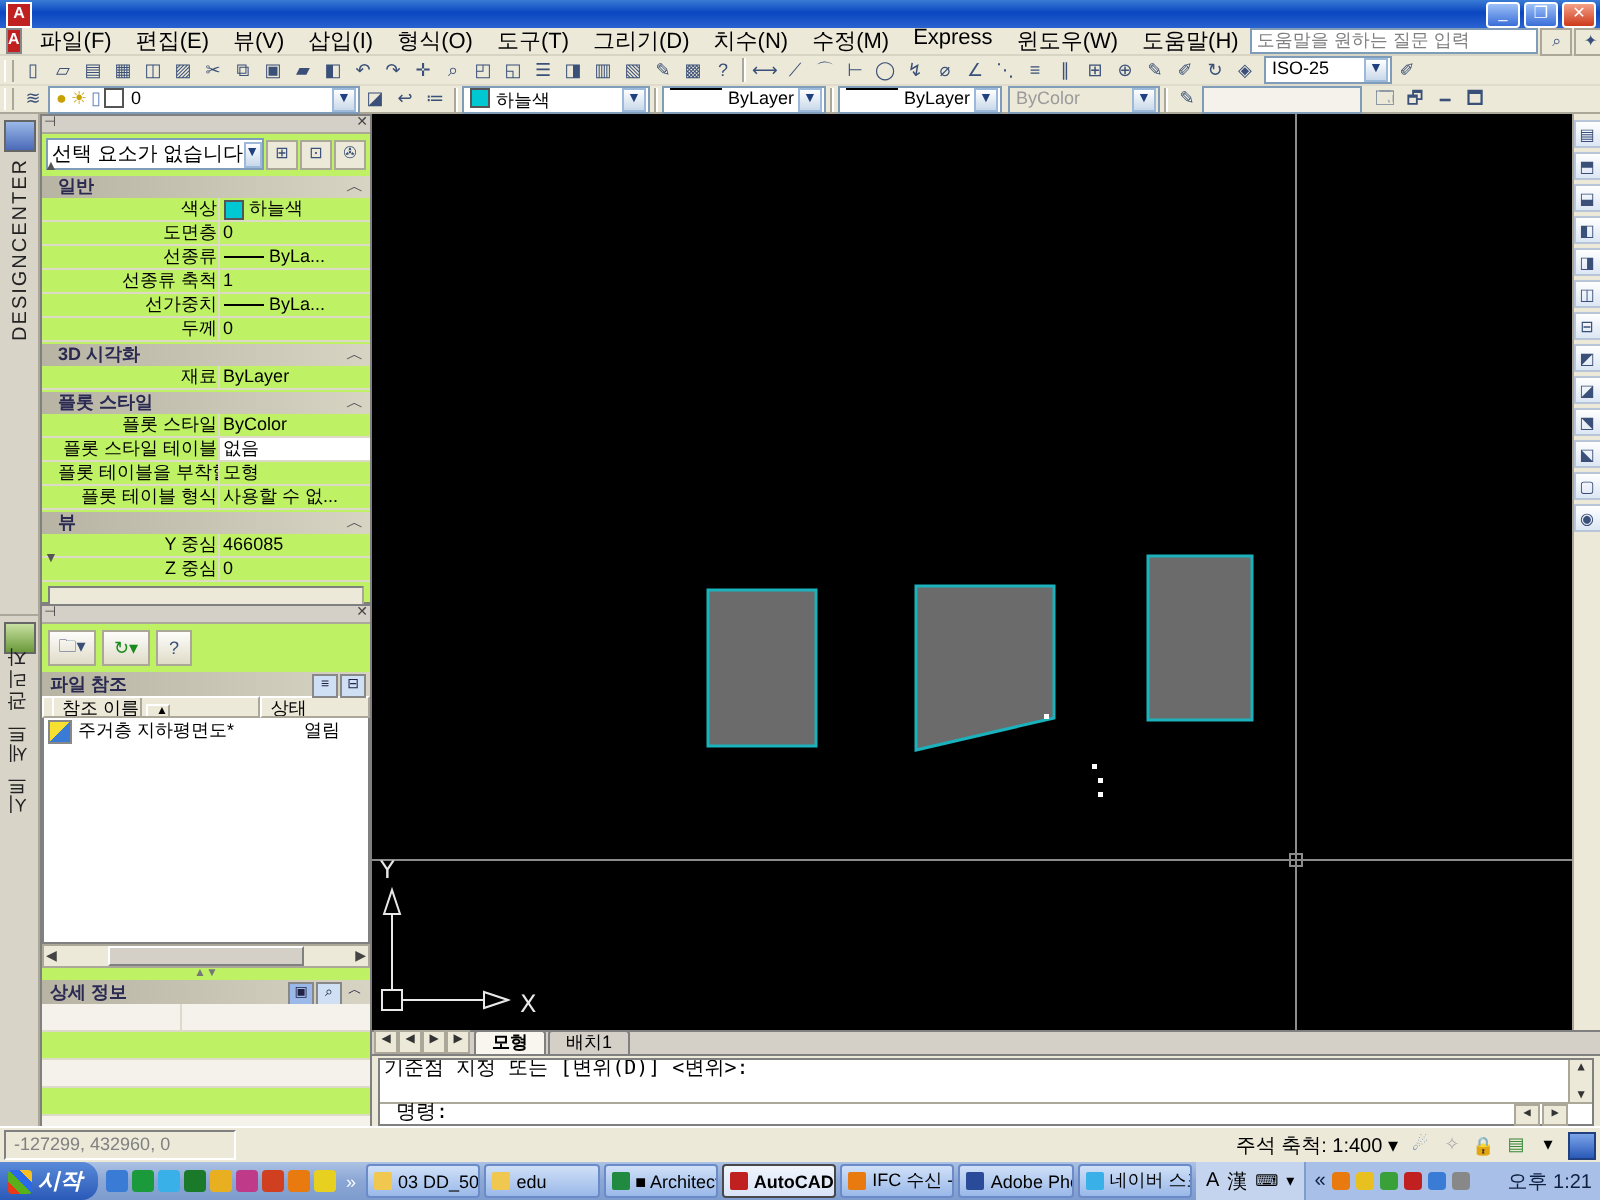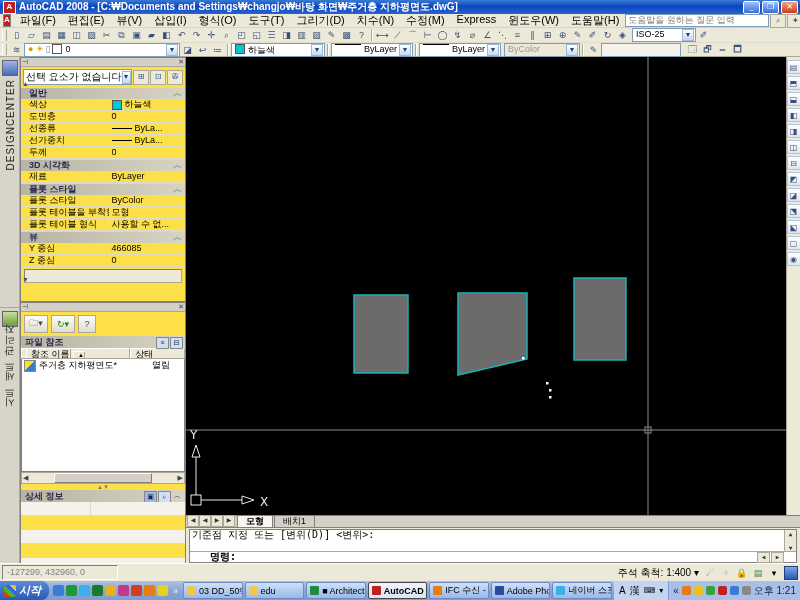--- a/index.html
+++ b/index.html
@@ -43,31 +43,31 @@
   .swatch{width:8px;height:8px;border:1px solid #555;margin-right:3px;flex:none;}
   .lt-line{width:26px;height:1px;background:#000;margin-right:3px;flex:none;}
   
   .side-strip{left:0;top:57px;width:20px;height:506px;background:#d8d4c8;border-right:1px solid #aca899;}
   .vtab{position:absolute;left:0;width:20px;display:flex;flex-direction:column;align-items:center;}
   .vtab .icon{width:14px;height:14px;margin:3px 0;background:linear-gradient(#9ab8e8,#4a6ab8);
     border:1px solid #666;flex:none;}
   .vtext{writing-mode:vertical-rl;transform:rotate(180deg);font-size:10px;color:#222;
     letter-spacing:1px;white-space:nowrap;}
   
-  .palette{background:#fde047;border:1px solid #808080;}
+  .palette{background:#bef264;border:1px solid #808080;}
   .pal-title{height:8px;background:#d4d0c8;border-bottom:1px solid #aca899;position:relative;}
   .pal-title .collapse{position:absolute;left:1px;top:0;font-size:7px;line-height:8px;color:#444;}
   .pal-title .close{position:absolute;right:1px;top:0;font-size:7px;line-height:8px;color:#444;}
   .selector-row{display:flex;align-items:center;padding:2px 2px;}
   .sel-dd{flex:1;height:14px;background:#fff;border:1px solid #7f9db9;font-size:10px;
     display:flex;align-items:center;padding:0 2px;white-space:nowrap;overflow:hidden;}
   .sec-hdr{height:11px;background:linear-gradient(90deg,#b8b4a4,#d8d4c4);color:#2a2a52;
     font-weight:bold;font-size:9px;line-height:11px;padding-left:8px;position:relative;margin-top:1px;}
   .sec-hdr .chev{position:absolute;right:3px;top:0;color:#555;font-weight:normal;}
-  .prow{display:flex;height:11px;font-size:9px;line-height:11px;border-bottom:1px solid #dedac9;}
+  .prow{display:flex;height:11px;font-size:9px;line-height:11px;border-bottom:1px solid #dedac9;text-align:right;}
   .prow .pl{width:52%;padding-left:8px;white-space:nowrap;overflow:hidden;border-right:1px solid #dedac9;}
   .prow .pv{width:48%;padding-left:2px;white-space:nowrap;overflow:hidden;display:flex;align-items:center;}
   .prow .pv.hl{background:#fff;}
   .desc-box{margin:2px 3px;height:12px;background:#ece9d8;border:1px solid #aca899;
     border-top-color:#808080;border-left-color:#808080;}
   .scroll-hint{position:absolute;left:1px;font-size:7px;color:#555;}
   
   .xr-toolbar{display:flex;align-items:center;padding:3px 3px;}
   .xbtn{width:22px;height:16px;border:1px solid #aca899;background:linear-gradient(#fdfdfb,#e0dcc8);
     display:flex;align-items:center;justify-content:center;font-size:9px;color:#3a5078;margin-right:3px;}
@@ -104,21 +104,21 @@
   .tabnav span{width:10px;height:10px;background:#ece9d8;border:1px solid #aca899;font-size:6px;
     line-height:9px;text-align:center;color:#333;}
   .tab{padding:0 8px;height:11px;line-height:11px;border:1px solid #808080;border-bottom:none;
     background:#d4d0c8;border-radius:2px 2px 0 0;margin-right:1px;white-space:nowrap;}
   .tab.active{background:#f8f6ee;font-weight:bold;}
   
   .cmd{left:186px;top:527px;width:614px;height:36px;background:#ece9d8;border-top:1px solid #808080;padding:1px 2px 2px 3px;}
   .cmd-inner{position:relative;width:606px;height:32px;background:#fff;border:1px solid #808080;
     font-family:"DejaVu Sans Mono","Liberation Mono",monospace;font-size:10px;}
   .cmd-hist{height:21px;border-bottom:1px solid #aca899;padding:0 2px;line-height:10.5px;white-space:pre;overflow:hidden;}
-  .cmd-prompt{padding:0 20px;line-height:10px;font-weight:bold;}
+  .cmd-prompt{padding:0 8px;line-height:10px;}
   .vscroll{position:absolute;right:0;top:0;width:11px;height:21px;background:#ece9d8;border-left:1px solid #aca899;
     display:flex;flex-direction:column;justify-content:space-between;font-size:6px;text-align:center;color:#333;}
   .hscroll2{position:absolute;right:0;bottom:0;width:40px;height:10px;display:flex;font-size:6px;color:#333;}
   .hscroll2 span{width:11px;height:9px;background:#ece9d8;border:1px solid #aca899;line-height:8px;text-align:center;margin-left:1px;}
   
   .statusbar{left:0;top:563px;width:800px;height:18px;background:#ece9d8;border-top:1px solid #fff;
     display:flex;align-items:center;font-size:10px;}
   .coords{width:110px;height:13px;margin:0 4px 0 2px;background:#ece9d8;border:1px solid #808080;
     border-bottom-color:#fff;border-right-color:#fff;color:#808080;font-size:9px;line-height:12px;padding-left:4px;}
   .sb-toggle{height:13px;line-height:12px;padding:0 4px;margin:0 1px;border:1px solid #ece9d8;color:#000;white-space:nowrap;}
@@ -143,30 +143,29 @@
   .task{flex:1;height:15px;margin-right:2px;background:linear-gradient(#cfe0f8,#9ab8e8);
     border:1px solid #6a8ac8;border-radius:2px;display:flex;align-items:center;font-size:9px;
     padding:0 3px;white-space:nowrap;overflow:hidden;min-width:0;}
   .task.active{background:linear-gradient(#f0f4fc,#d8e4f8);border-color:#48484a;font-weight:bold;}
   .task .ticon{width:9px;height:9px;margin-right:3px;flex:none;border-radius:1px;}
   .langbar{display:flex;align-items:center;background:#c4d4ee;height:19px;padding:0 3px;flex:none;font-size:10px;}
   .langbar span{margin:0 2px;}
   .tray{display:flex;align-items:center;height:19px;background:#a8c0e8;border-left:1px solid #7e9cce;
     padding:0 4px;flex:none;font-size:10px;}
   .trayi{width:9px;height:9px;margin-right:3px;border-radius:2px;flex:none;}
-  .time{margin-left:0;white-space:nowrap;color:#102040;}
+  .time{margin-left:16px;white-space:nowrap;color:#102040;}
 </style>
 </head>
 <body>
 
 <div class="app">
 
   <div class="abs titlebar">
     <div class="app-icon">A</div>
-    <div class="title-text">AutoCAD 2008 - [C:₩Documents and Settings₩changjo₩바탕 화면₩주거층 지하평면도.dwG]</div>
     <div class="winbtns">
       <div class="wbtn">_</div>
       <div class="wbtn">❐</div>
       <div class="wbtn close">✕</div>
     </div>
   </div>
 
   <div class="abs menubar">
     <div class="doc-icon">A</div>
     <div id="menu-items" style="display:flex;">
@@ -338,20 +337,26 @@
           </div>
         </div>
         <div class="prow">
           <div class="pl">선종류</div>
           <div class="pv">
             <span class="lt-line" style="width: 20px;"></span>
             <span>ByLa...</span>
           </div>
         </div>
         <div class="prow">
+          <div class="pl">선종류 축척</div>
+          <div class="pv">
+            <span>1</span>
+          </div>
+        </div>
+        <div class="prow">
           <div class="pl">선가중치</div>
           <div class="pv">
             <span class="lt-line" style="width: 20px;"></span>
             <span>ByLa...</span>
           </div>
         </div>
         <div class="prow">
           <div class="pl">두께</div>
           <div class="pv">
             <span>0</span>
@@ -362,20 +367,26 @@
           <div class="pl">재료</div>
           <div class="pv">
             <span>ByLayer</span>
           </div>
         </div>
         <div class="sec-hdr"><span>플롯 스타일</span><span class="chev">︿</span></div>
         <div class="prow">
           <div class="pl">플롯 스타일</div>
           <div class="pv">
             <span>ByColor</span>
+          </div>
+        </div>
+        <div class="prow">
+          <div class="pl">플롯 스타일 테이블</div>
+          <div class="pv hl">
+            <span>없음</span>
           </div>
         </div>
         <div class="prow">
           <div class="pl">플롯 테이블을 부착할 ...</div>
           <div class="pv">
             <span>모형</span>
           </div>
         </div>
         <div class="prow">
           <div class="pl">플롯 테이블 형식</div>

